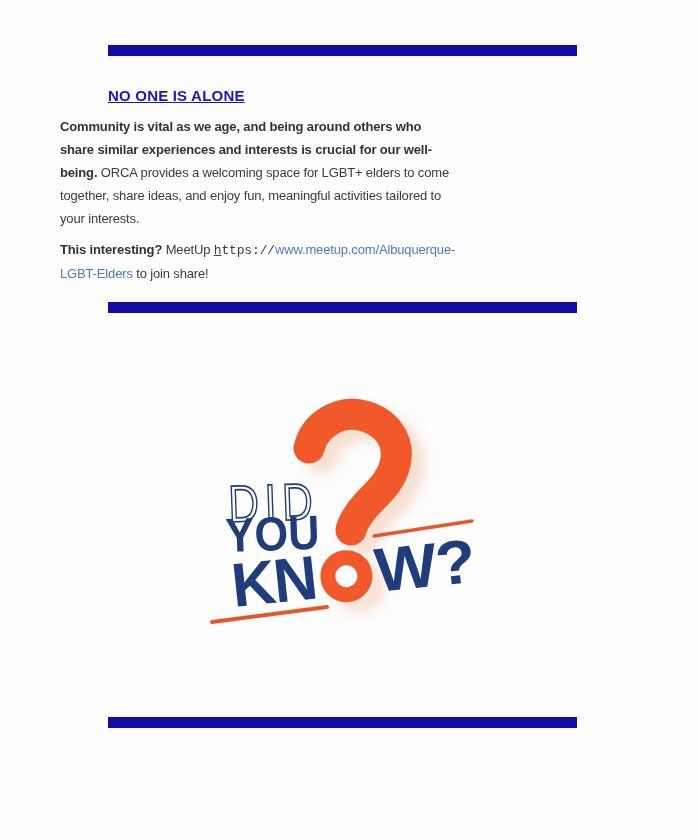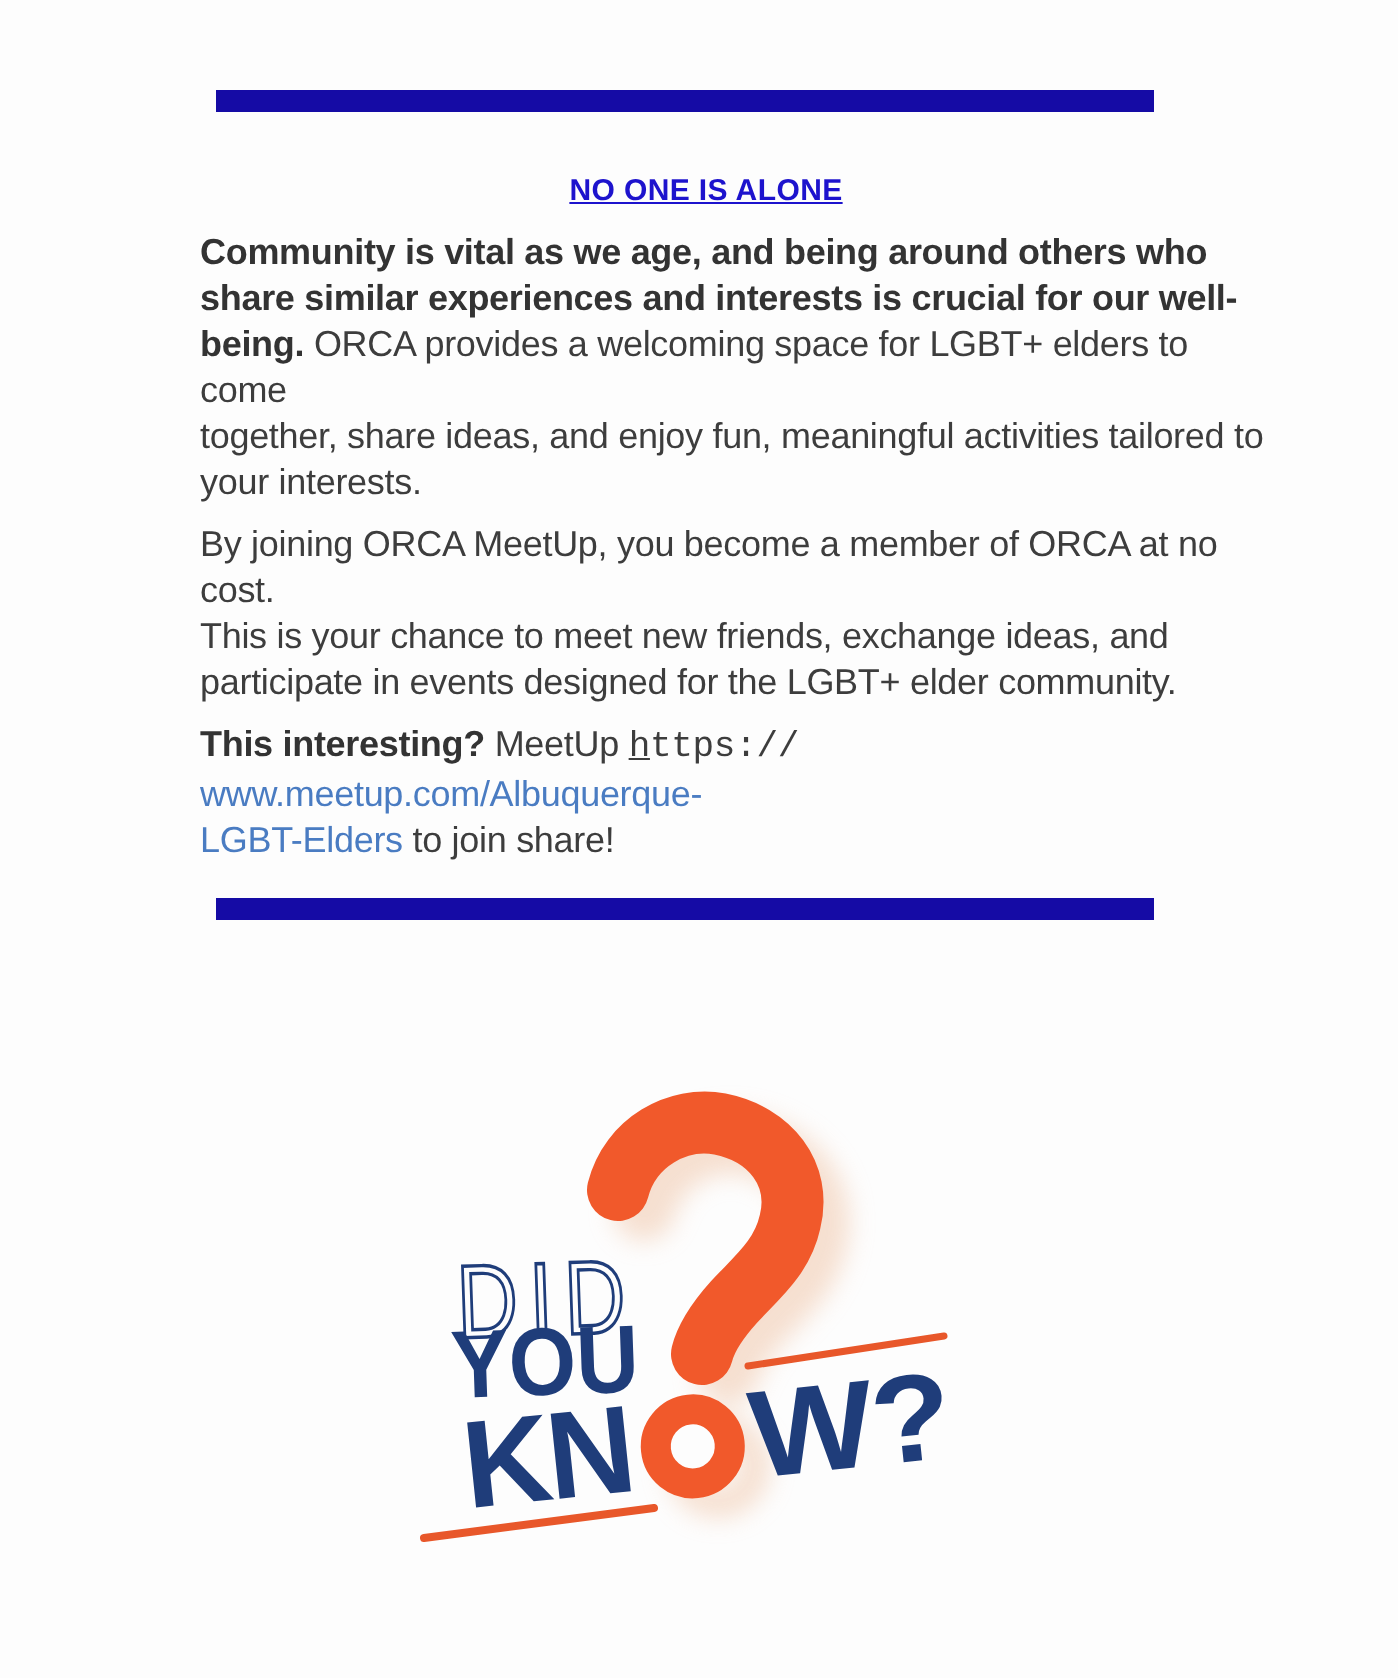--- a/index.html
+++ b/index.html
@@ -16,34 +16,34 @@
     background:#150ba5;
     margin-left:108px;
   }
   .divider-top    { margin-top:45px; }
   .divider-mid    { margin-top:17px; }
   .divider-bottom { margin-top:63px; }
 
   .headline {
     margin:31px 0 0 108px;
     width:490px;
-    text-align:center;
+    text-align:left;
     font-size:15px;
     line-height:18px;
     font-weight:bold;
     letter-spacing:0.2px;
     color:#1d13cd;
     text-decoration:underline;
     cursor:pointer;
   }
   .content {
-    margin-left:100px;
+    margin-left:60px;
     width:540px;
     color:#3d3d3d;
-    font-size:18px;
+    font-size:13px;
     letter-spacing:-0.15px;
     line-height:23px;
   }
   .content p {
     margin:0;
     white-space:pre-line;
   }
   .content p.para { margin-top:10px; }
   .content p + p.para { margin-top:8px; }
   .content strong { color:#333333; }
@@ -68,23 +68,20 @@
   <div class="divider divider-top"></div>
 
   <h1 class="headline">NO ONE IS ALONE</h1>
 
   <div class="content">
     <p class="para"><strong>Community is vital as we age, and being around others who
 share similar experiences and interests is crucial for our well-
 being.</strong><span> ORCA provides a welcoming space for LGBT+ elders to come
 together, share ideas, and enjoy fun, meaningful activities tailored to
 your interests.</span></p>
-    <p class="para">By joining ORCA MeetUp, you become a member of ORCA at no cost.
-This is your chance to meet new friends, exchange ideas, and
-participate in events designed for the LGBT+ elder community.</p>
     <p class="para"><strong>This interesting?</strong><span> MeetUp </span><span class="url-prefix">https://</span><a class="meetup-link">www.meetup.com/Albuquerque-
 LGBT-Elders</a><span> to join share!</span></p>
   </div>
 
   <div class="divider divider-mid"></div>
 
   <svg class="dyk" viewBox="0 0 330 270" width="330" height="270" font-family="Liberation Sans, DejaVu Sans, sans-serif">
     <defs>
       <filter id="soft" x="-60%" y="-60%" width="220%" height="220%">
         <feGaussianBlur stdDeviation="6"></feGaussianBlur>

